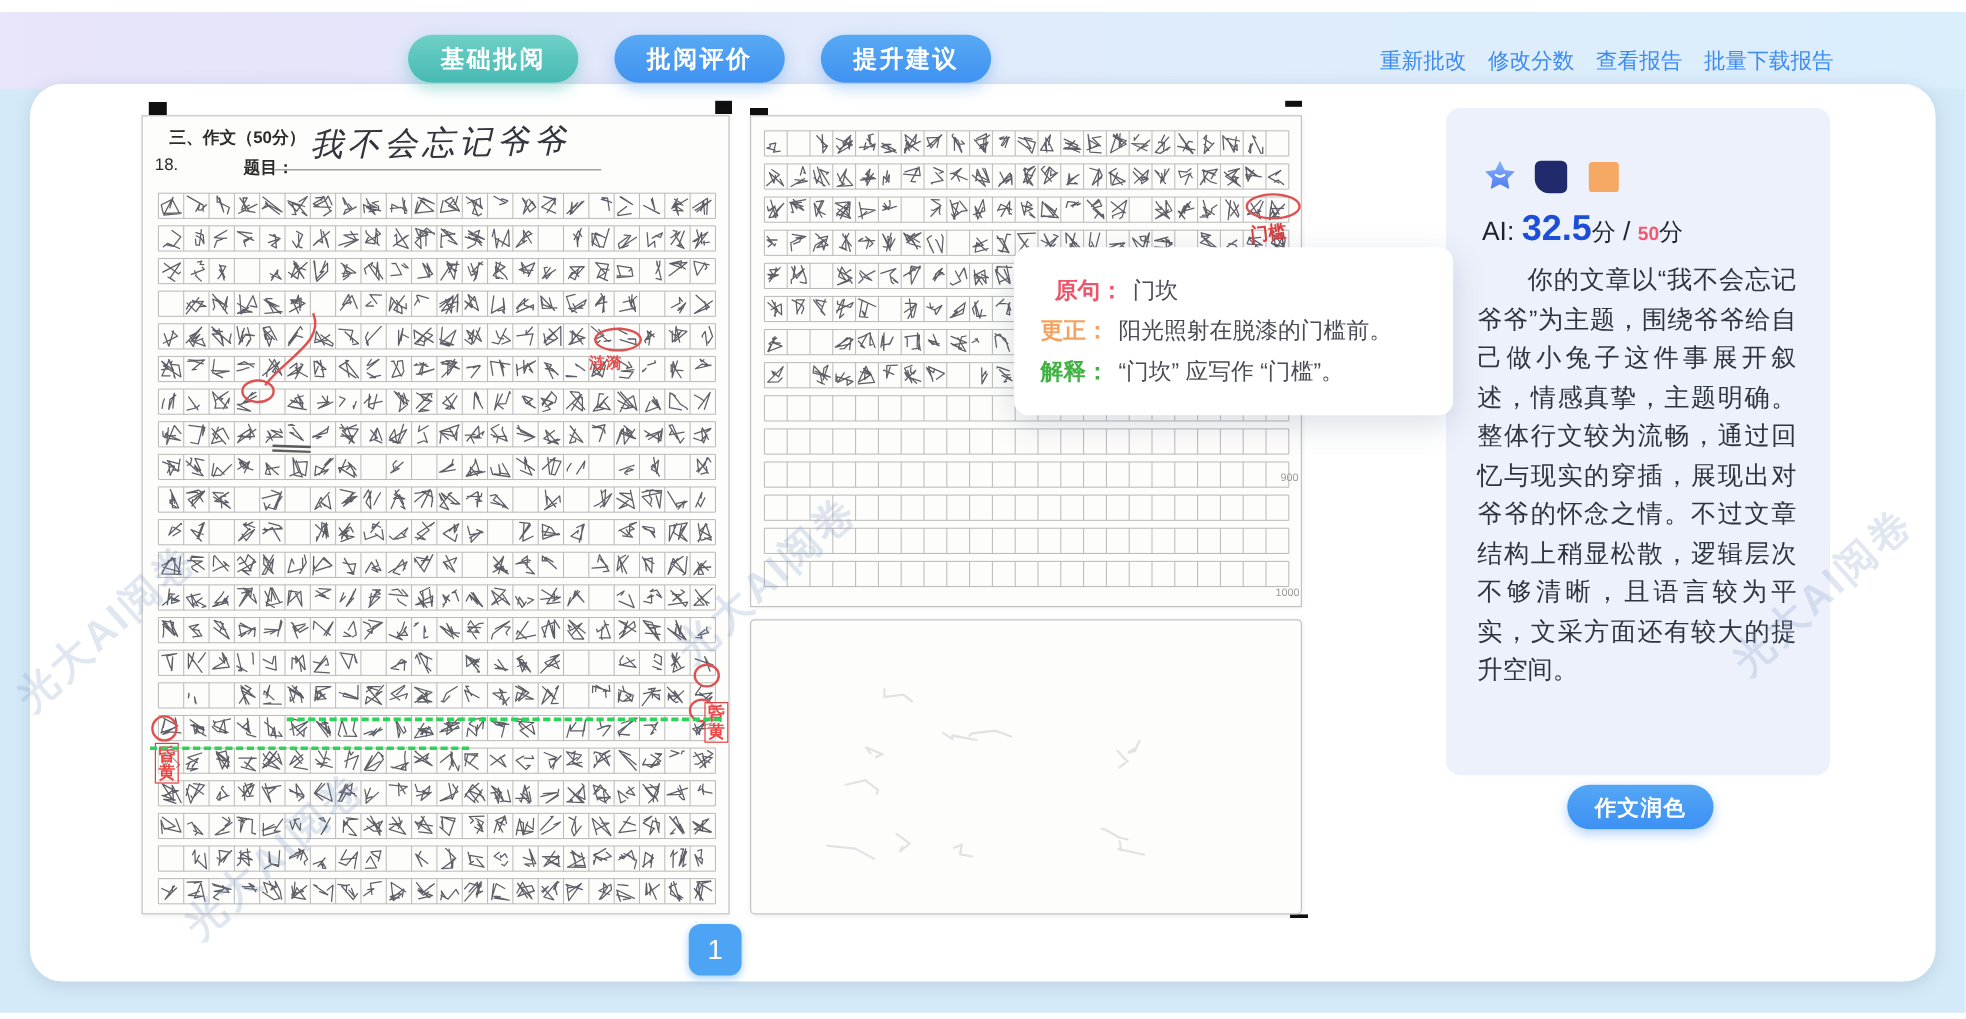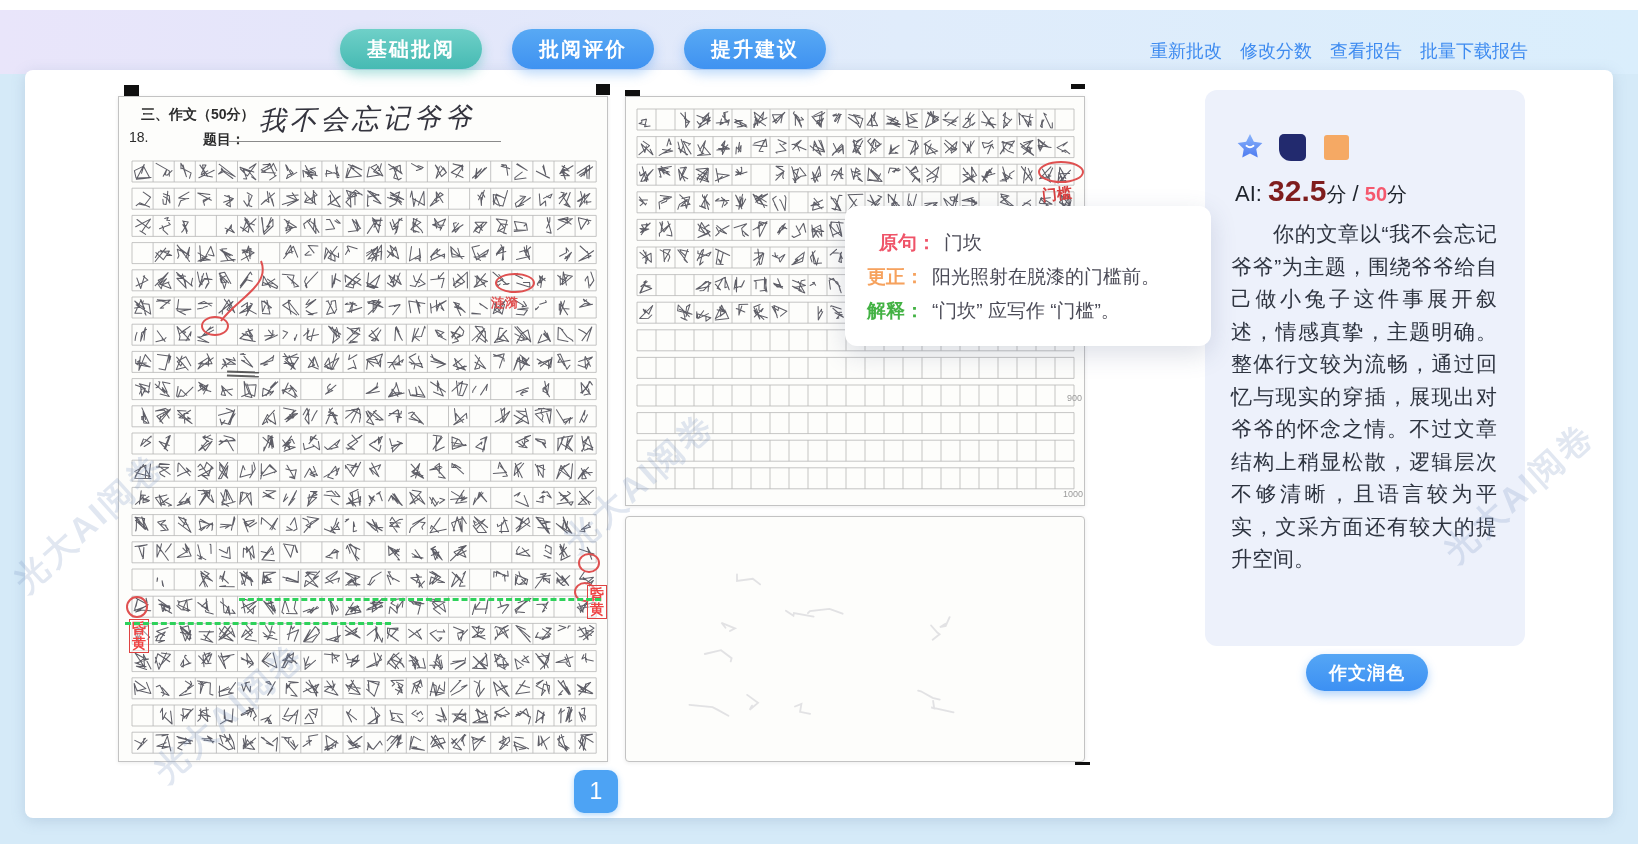--- a/index.html
+++ b/index.html
@@ -4,21 +4,21 @@
 <style>
   * { margin:0; padding:0; box-sizing:border-box; }
   html,body { width:1638px; height:849px; background:#ffffff; font-family:"Liberation Sans", sans-serif; overflow:hidden; }
   .stage { position:absolute; left:0; top:0; width:1638px; height:849px; }
 
   .bg-blue { position:absolute; left:0; top:10px; width:1638px; height:834px; background:#d5eaf8; }
   .band { position:absolute; left:0; top:10px; width:1638px; height:64px;
           background:linear-gradient(90deg,#e9e5fa 0%, #e4e6fa 22%, #e0ecfb 55%, #daeefc 100%); }
 
   .card { position:absolute; left:25px; top:70px; width:1588px; height:748px; background:#ffffff;
-          border-radius:8px; box-shadow:0 3px 14px rgba(110,140,175,.25); }
+          border-radius:27px; box-shadow:0 3px 14px rgba(110,140,175,.25); }
 
   
   .tab { position:absolute; top:29px; height:40px; width:142px; border-radius:21px; color:#fff;
          font-size:20px; font-weight:bold; letter-spacing:2px; display:flex; align-items:center; justify-content:center; cursor:pointer; }
   .tab.active { left:340px; background:linear-gradient(180deg,#6fd0c8,#46bab3); box-shadow:0 5px 12px rgba(70,186,179,.45); }
   .tab.t2 { left:512px; background:linear-gradient(180deg,#58a9f4,#3f92f1); box-shadow:0 5px 12px rgba(63,146,241,.35); }
   .tab.t3 { left:684px; background:linear-gradient(180deg,#58a9f4,#3f92f1); box-shadow:0 5px 12px rgba(63,146,241,.35); }
 
   .top-links { position:absolute; top:39px; right:110px; display:flex; gap:18px; }
   .top-links a { color:#3e8bf0; font-size:18px; text-decoration:none; cursor:pointer; white-space:nowrap; }
@@ -59,22 +59,22 @@
   .tt-orange { color:#f6a25e; }
   .tt-green  { color:#43b244; }
 
   
   .panel { position:absolute; left:1180px; top:20px; width:320px; height:556px; background:#edf1fb; border-radius:12px; }
   .icon-row { position:absolute; left:30px; top:42px; display:flex; align-items:center; gap:14px; }
   .star-icon { width:30px; height:30px; }
   .sq-navy { width:27px; height:27px; background:#222a6e; border-radius:5px 5px 5px 12px; }
   .sq-orange { width:25px; height:25px; background:#f5a964; border-radius:3px; margin-left:4px; }
   .score-line { position:absolute; left:30px; top:84px; white-space:nowrap; color:#1f242c; font-size:22px; }
-  .score-big { color:#7f1d1d; font-size:30px; font-weight:bold; }
-  .score-total { color:#f5586d; font-size:20px; font-weight:bold; }
+  .score-big { color:#1d4ed8; font-size:30px; font-weight:bold; }
+  .score-total { color:#f5586d; font-size:16px; font-weight:bold; }
   .score-unit { font-size:20px; color:#1f242c; }
   .review { position:absolute; left:26px; top:128px; width:266px; font-size:21px; line-height:32.5px;
             color:#2e3440; text-indent:2em; text-align:justify; }
   .polish-btn { position:absolute; left:1281px; top:584px; width:122px; height:37px; border-radius:19px; border:none;
                 background:linear-gradient(180deg,#55a6f5,#3c90f3); color:#fff; font-size:18px; font-weight:bold;
                 letter-spacing:1px; cursor:pointer; box-shadow:0 4px 10px rgba(60,144,243,.4);
                 font-family:"Liberation Sans", sans-serif; }
 
   .pager { position:absolute; left:549px; top:700px; width:44px; height:43px; background:#4da3f4; border-radius:10px;
            color:#fff; font-size:23px; display:flex; align-items:center; justify-content:center; cursor:pointer;

